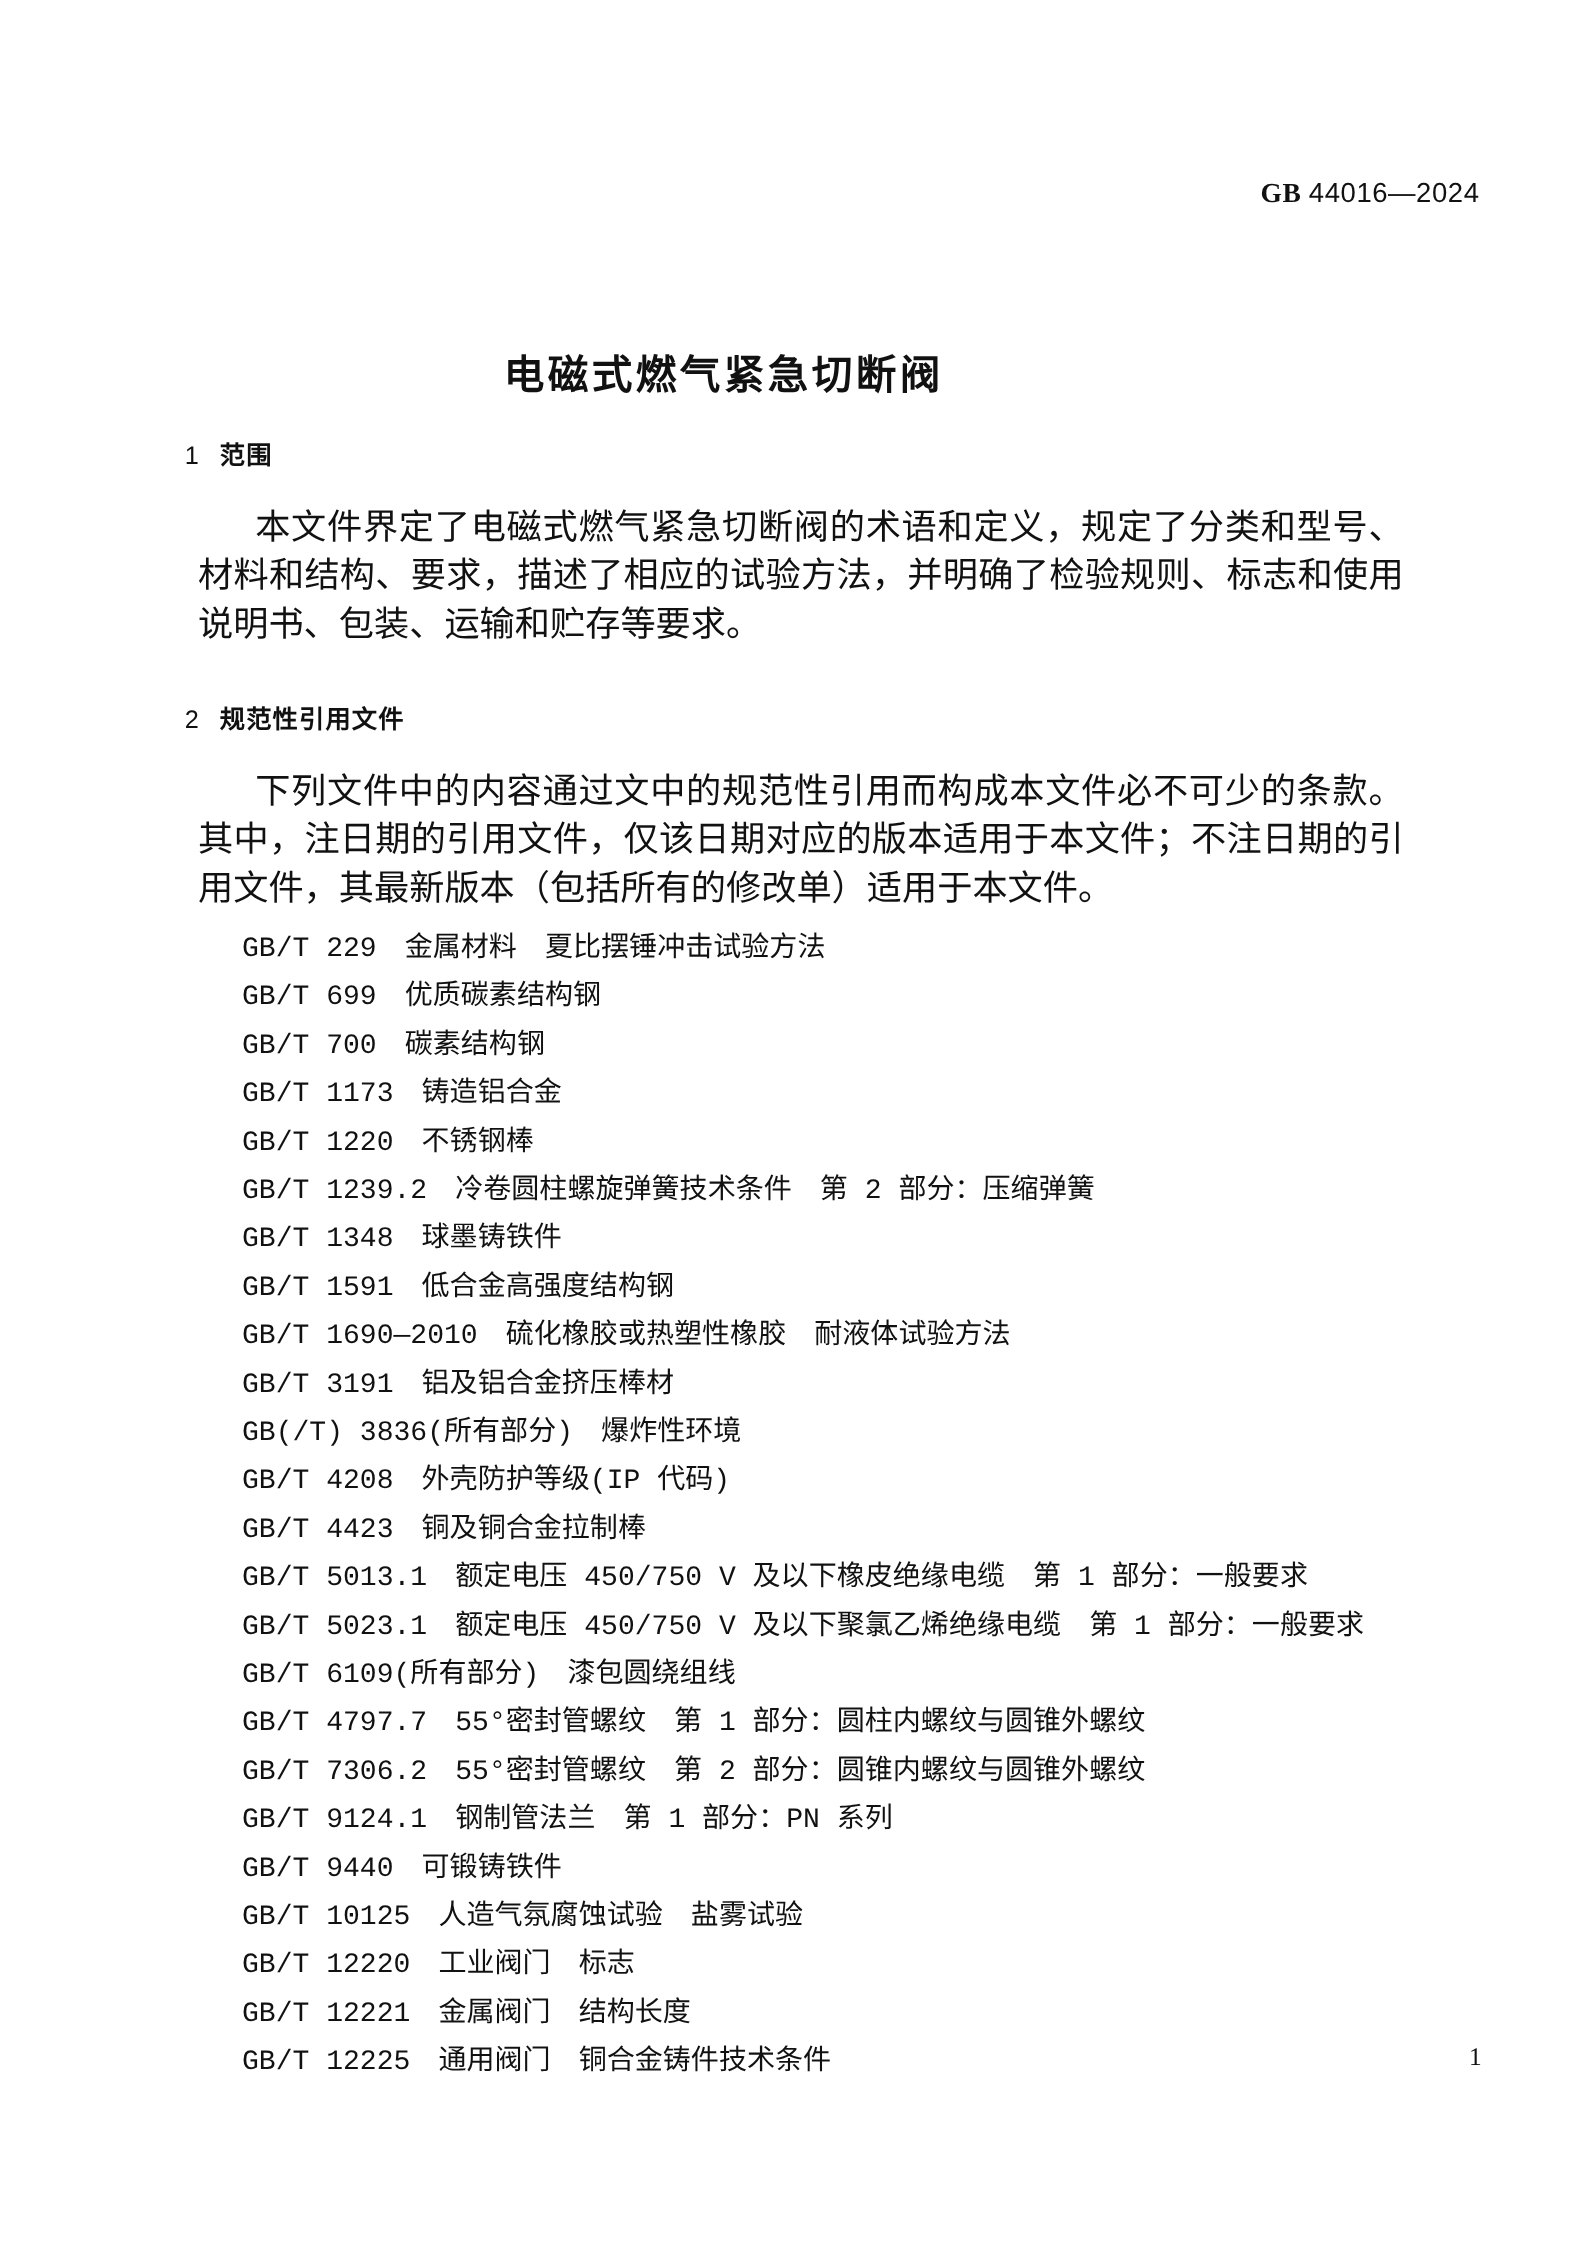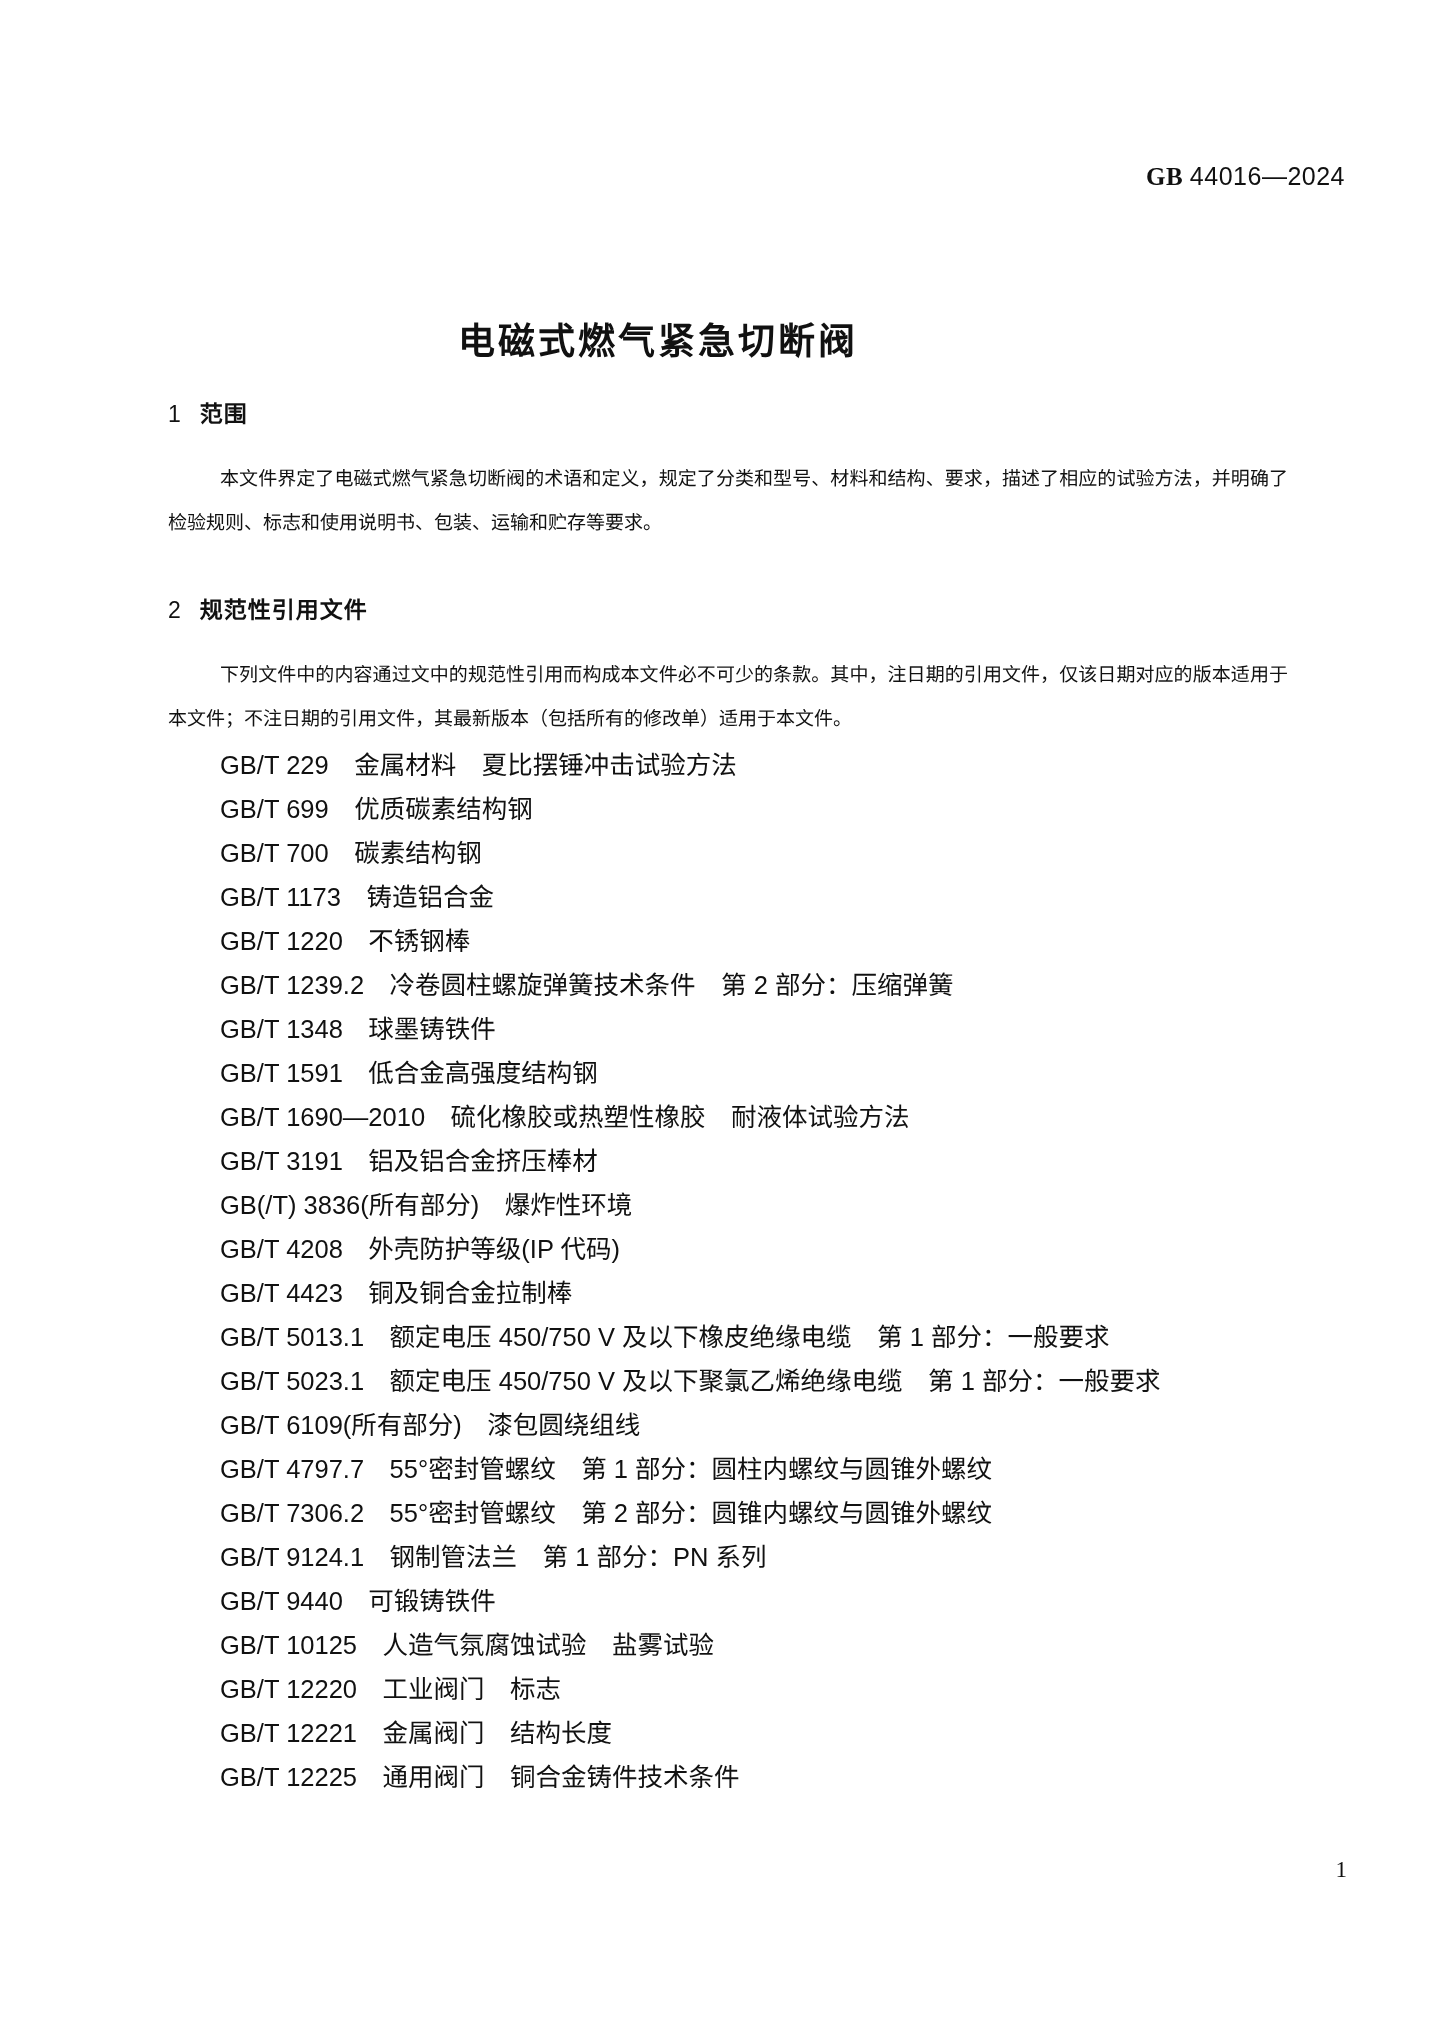--- a/index.html
+++ b/index.html
@@ -79,44 +79,44 @@
     white-space: nowrap;
   }
   .section-heading .sec-num {
     font-family: "Liberation Sans", "DejaVu Sans", sans-serif;
     font-weight: normal;
     margin-right: 18px;
   }
 
   .body-para {
     font-family: "Liberation Serif", "DejaVu Serif", serif;
-    font-size: 19px;
+    font-size: 32px;
     line-height: 44px;
     text-align: justify;
     text-justify: inter-ideograph;
     text-indent: 52px;
-    margin: 0;
+    margin: 12px;
     letter-spacing: 0px;
   }
 
   .sec1-heading { margin-top: 0px; }
   .sec1-p1 { margin-top: 28px; }
   .sec1-p2 { margin-top: 0px; }
   .sec2-heading { margin-top: 46px; }
   .sec2-p1 { margin-top: 28px; }
 
   
   .ref-list {
     list-style: none;
     margin: 0;
     padding: 0;
     margin-top: 2px;
   }
   .ref-item {
-    font-family: Liberation Sans, sans-serif;
+    font-family: Liberation Mono, monospace;
     font-size: 25.5px;
     line-height: 44px;
     padding-left: 52px;
     white-space: nowrap;
   }
 
   
   .page-number {
     position: absolute;
     right: 98px;

